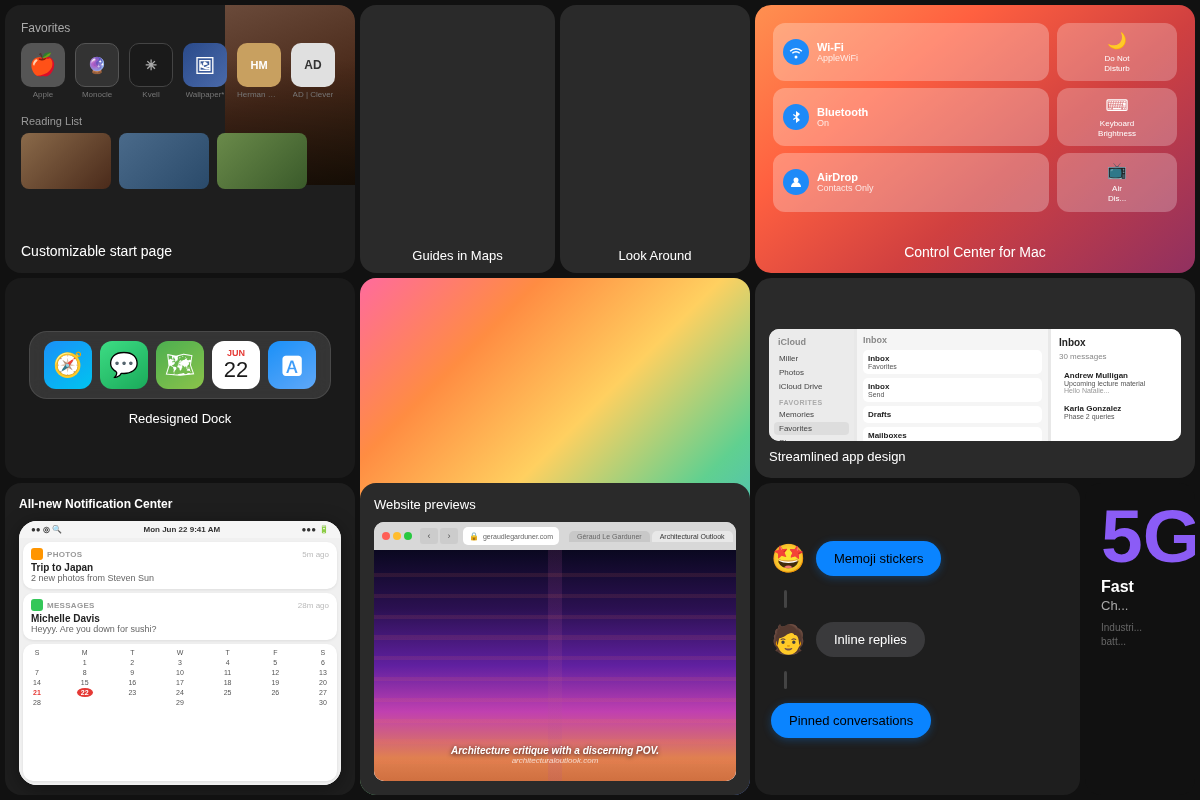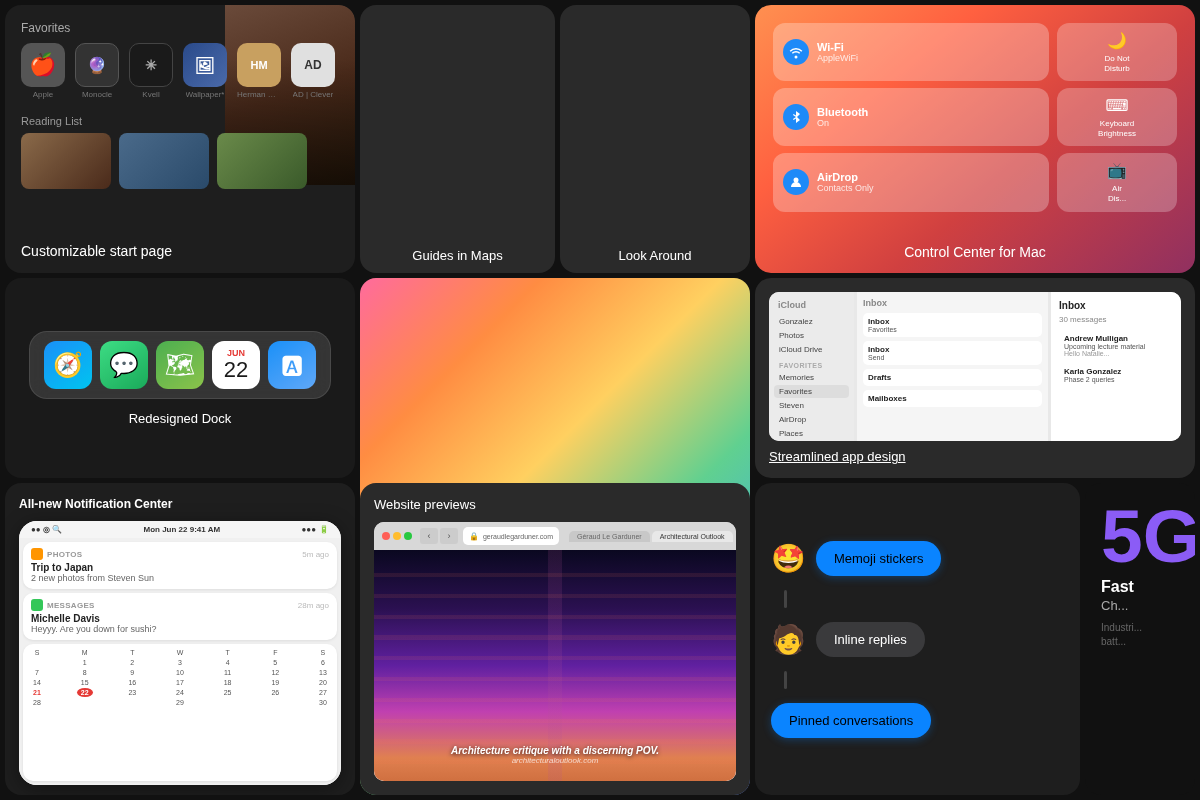--- a/index.html
+++ b/index.html
@@ -796,20 +796,21 @@
   }
   .app-window-mock {
     flex: 1;
     display: flex;
     gap: 3px;
     margin-bottom: 8px;
     background: #e8e8e8;
     border-radius: 10px;
     overflow: hidden;
     padding: 0;
+    margin-top: 37px;
   }
   .aw-sidebar {
     width: 85px;
     background: #ebebeb;
     padding: 8px 5px;
     flex-shrink: 0;
   }
   .aw-sidebar-title {
     font-size: 9px;
     color: #888;
@@ -883,21 +884,20 @@
   }
   .aw-email-count {
     font-size: 8px;
     color: #888;
     margin-bottom: 6px;
   }
   .app-design-caption {
     font-size: 13px;
     color: white;
     font-weight: 500;
-    text-decoration: underline;
   }
 
   
   .tile-website {
     grid-column: 2 / 4;
     grid-row: 3;
     background: #2a2a2a;
     display: flex;
     flex-direction: column;
     padding: 14px;
@@ -1323,21 +1323,21 @@
 </div>
 
 <div class="tile tile-macos">
   <div class="macos-text">macOS</div>
 </div>
 
 <div class="tile tile-app-design">
   <div class="app-window-mock">
     <div class="aw-sidebar">
       <div class="aw-sidebar-title">iCloud</div>
-      <div class="aw-si">Gonzalez</div>
+      <div class="aw-si">Miller</div>
       <div class="aw-si">Photos</div>
       <div class="aw-si">iCloud Drive</div>
       <div class="aw-section-head">Favorites</div>
       <div class="aw-si">Memories</div>
       <div class="aw-si active">Favorites</div>
       <div class="aw-si">Steven</div>
       <div class="aw-si">AirDrop</div>
       <div class="aw-si">Places</div>
 
     </div>

